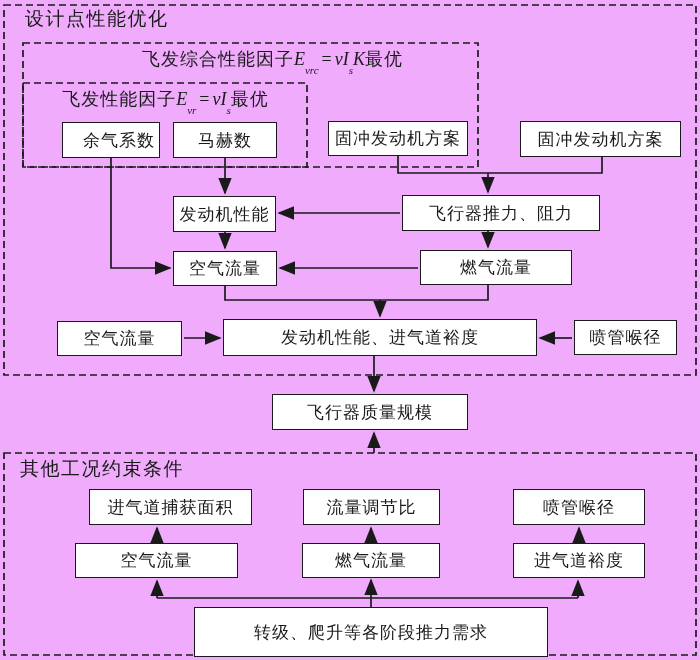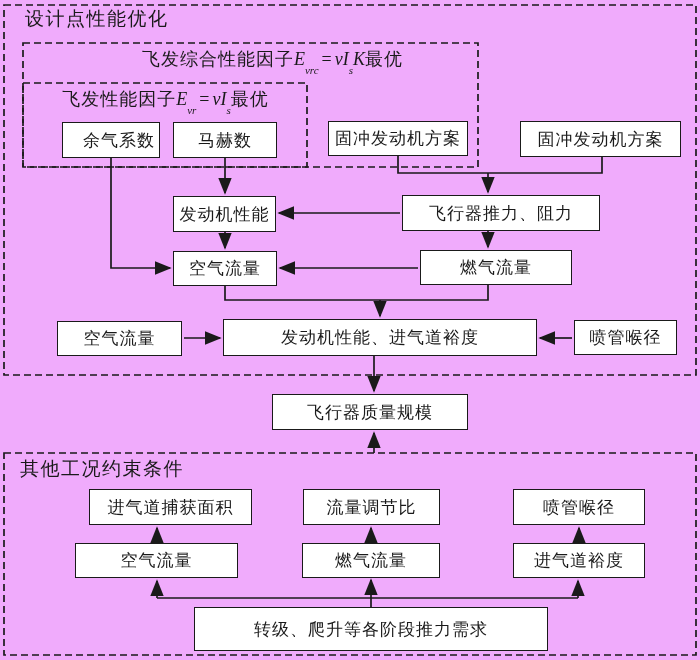--- a/index.html
+++ b/index.html
@@ -134,17 +134,17 @@
     </div>
   <div class="box" style="left:75px;top:543px;width:163px;height:35px;">
       <span>空气流量</span>
     </div>
   <div class="box" style="left:302px;top:543px;width:138px;height:35px;">
       <span>燃气流量</span>
     </div>
   <div class="box" style="left:513px;top:543px;width:132px;height:35px;">
       <span>进气道裕度</span>
     </div>
-  <div class="box" style="left:194px;top:607px;width:354px;height:44px;">
+  <div class="box" style="left:194px;top:607px;width:354px;height:50px;">
       <span>转级、爬升等各阶段推力需求</span>
     </div>
 
 </div>
 
 </body></html>

